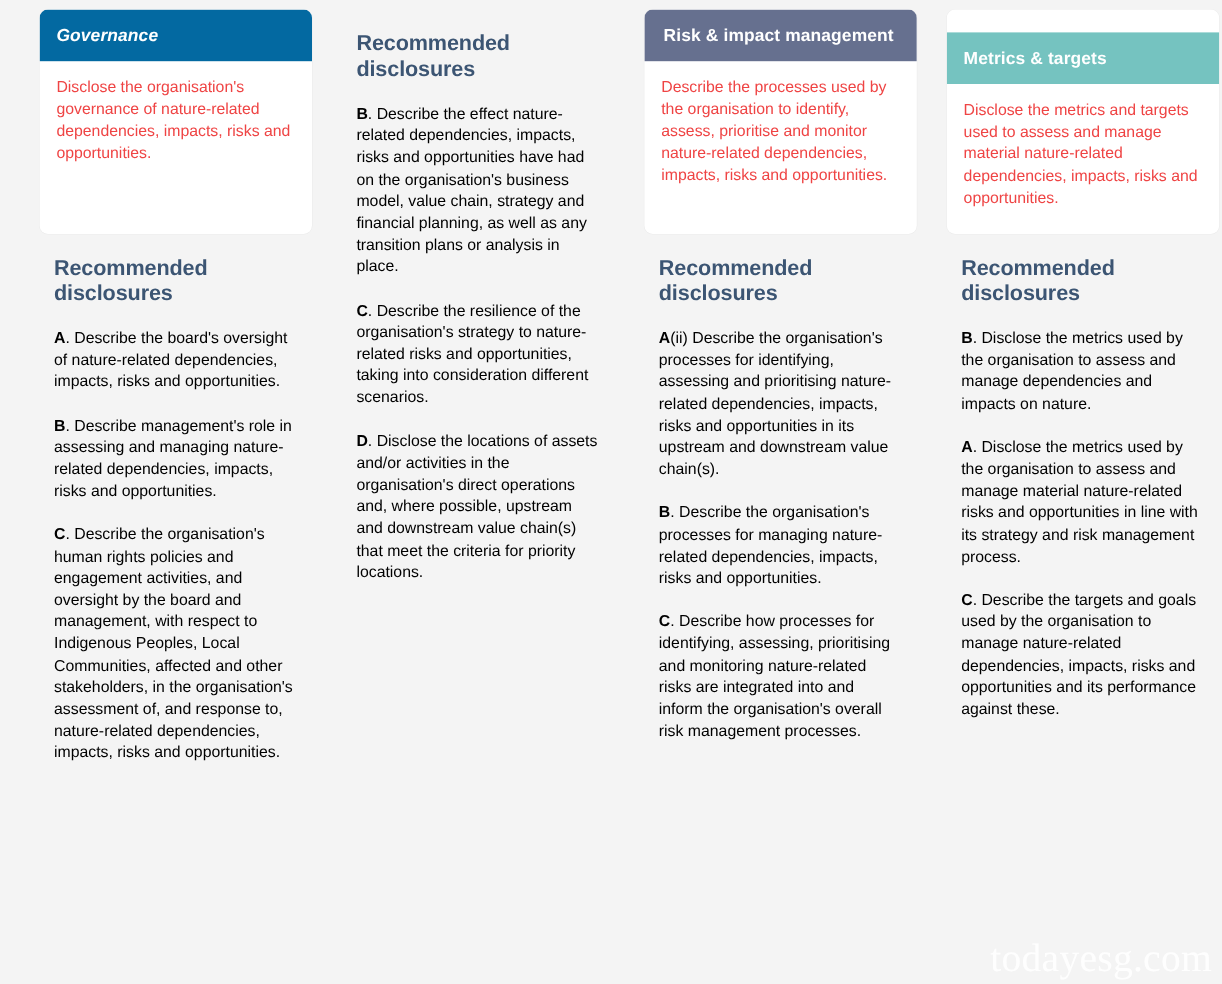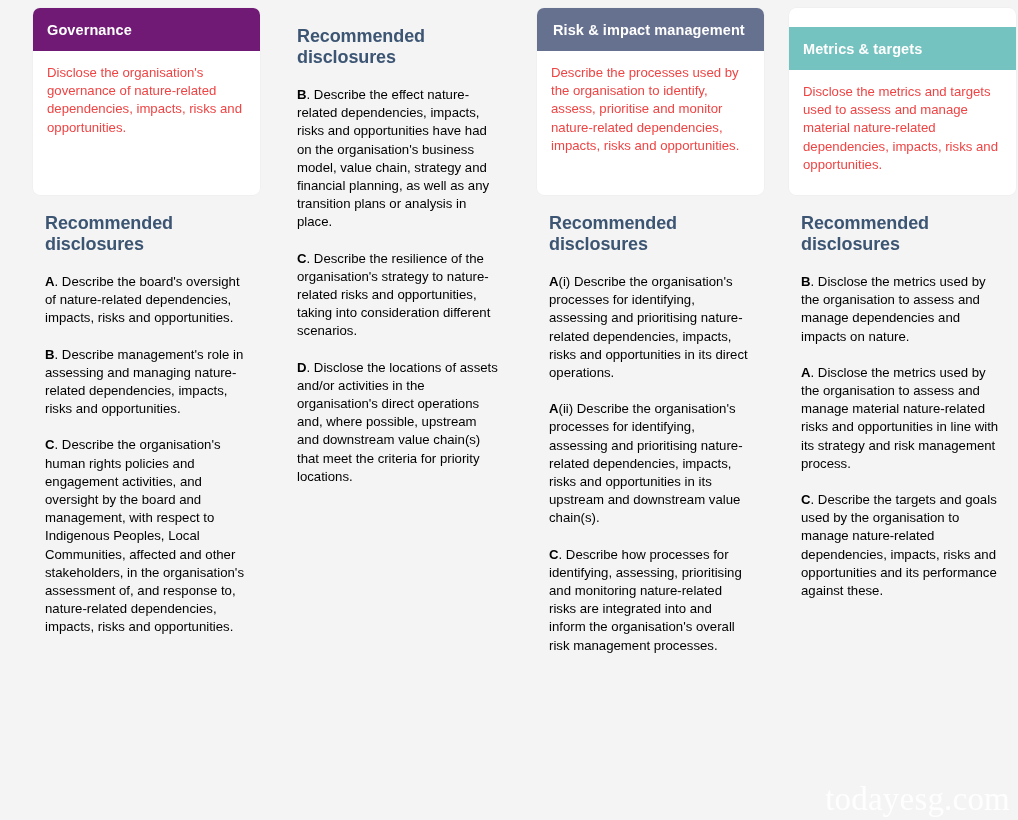--- a/index.html
+++ b/index.html
@@ -92,21 +92,21 @@
     opacity: 0.95;
     pointer-events: none;
   }
 </style>
 </head>
 <body>
 
 <div class="board" id="board">
     <div class="column">
       <div class="card">
-        <div class="card-header" style="background: #701a75;">
+        <div class="card-header" style="background: #0369a1; font-style: italic;">
           <div class="card-header-title">Governance</div>
         </div>
         <div class="card-body">Disclose the organisation's governance of nature-related dependencies, impacts, risks and opportunities.</div>
       </div>
       <div class="disclosures">
         <div class="disclosures-heading">Recommended disclosures</div>
         <p class="disclosure-item"><span class="disclosure-label">A</span><span>. Describe the board's oversight of nature-related dependencies, impacts, risks and opportunities.</span></p>
         <p class="disclosure-item"><span class="disclosure-label">B</span><span>. Describe management's role in assessing and managing nature-related dependencies, impacts, risks and opportunities.</span></p>
         <p class="disclosure-item"><span class="disclosure-label">C</span><span>.  Describe the organisation's human rights policies and engagement activities, and oversight by the board and management, with respect to Indigenous Peoples, Local Communities, affected and other stakeholders, in the organisation's assessment of, and response to, nature-related dependencies, impacts, risks and opportunities.</span></p>
       </div>
@@ -121,22 +121,22 @@
     </div>
     <div class="column">
       <div class="card">
         <div class="card-header" style="background: rgb(102, 112, 143); padding-left: 16px;">
           <div class="card-header-title">Risk &amp; impact management</div>
         </div>
         <div class="card-body">Describe the processes used by the organisation to identify, assess, prioritise and monitor nature-related dependencies, impacts, risks and opportunities.</div>
       </div>
       <div class="disclosures">
         <div class="disclosures-heading">Recommended disclosures</div>
-        <p class="disclosure-item"><span class="disclosure-label">A</span><span>(i) Describe the organisation's processes for identifying, assessing and prioritising nature-related dependencies, impacts, risks and opportunities in its direct operations.</span></p>
         <p class="disclosure-item"><span class="disclosure-label">A</span><span>(ii) Describe the organisation's processes for identifying, assessing and prioritising nature-related dependencies, impacts, risks and opportunities in its upstream and downstream value chain(s).</span></p>
+        <p class="disclosure-item"><span class="disclosure-label">B</span><span>. Describe the organisation's processes for managing nature-related dependencies, impacts, risks and opportunities.</span></p>
         <p class="disclosure-item"><span class="disclosure-label">C</span><span>. Describe how processes for identifying, assessing, prioritising and monitoring nature-related risks are integrated into and inform the organisation's overall risk management processes.</span></p>
       </div>
     </div>
     <div class="column">
       <div class="card">
         <div class="card-header" style="background: rgb(117, 195, 192); margin-top: 19px;">
           <div class="card-header-title">Metrics &amp; targets</div>
         </div>
         <div class="card-body">Disclose the metrics and targets used to assess and manage material nature-related dependencies, impacts, risks and opportunities.</div>
       </div>

